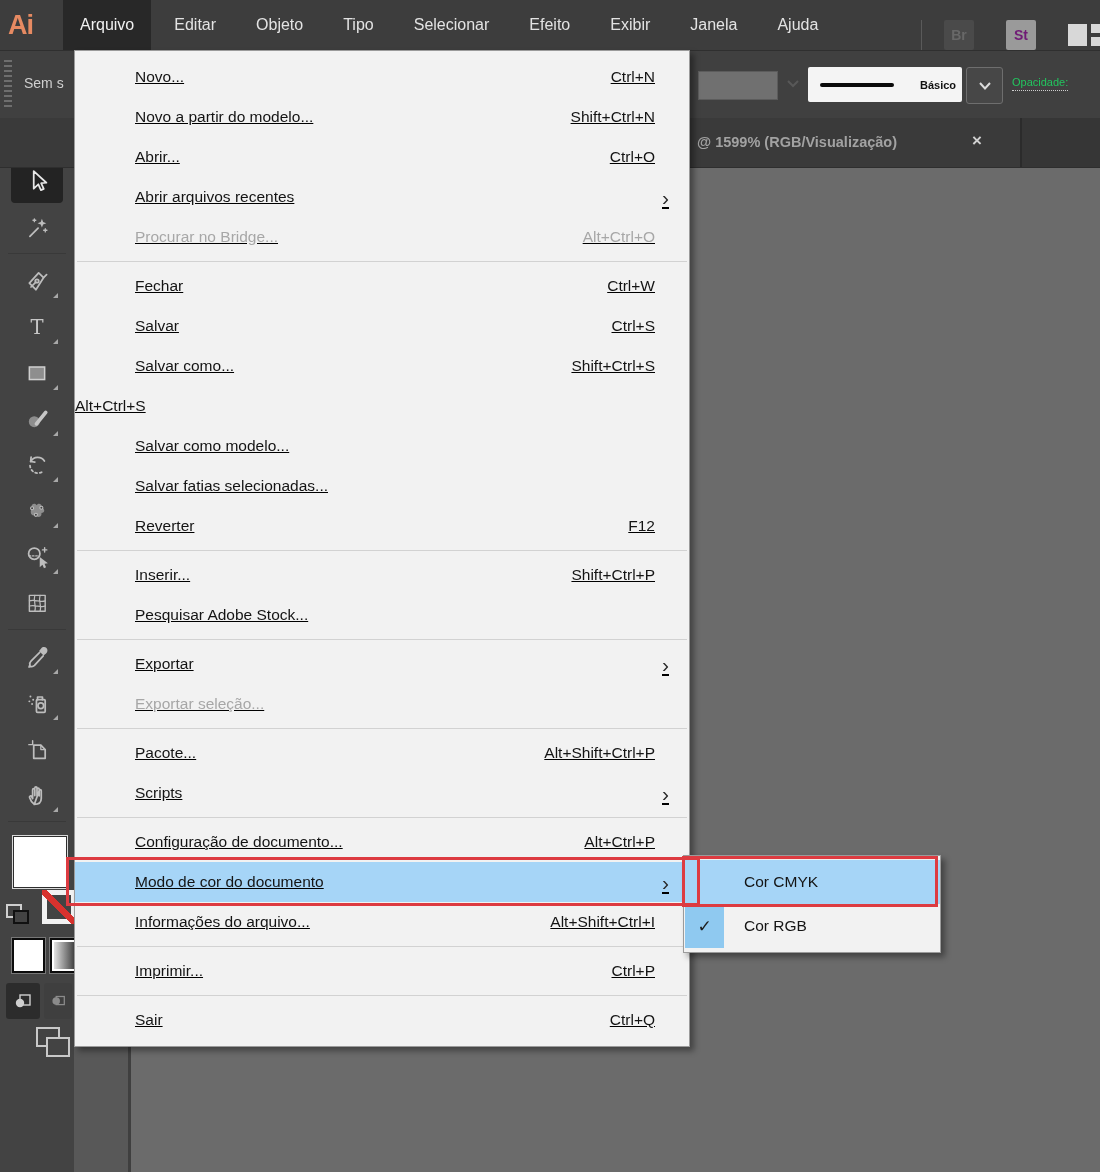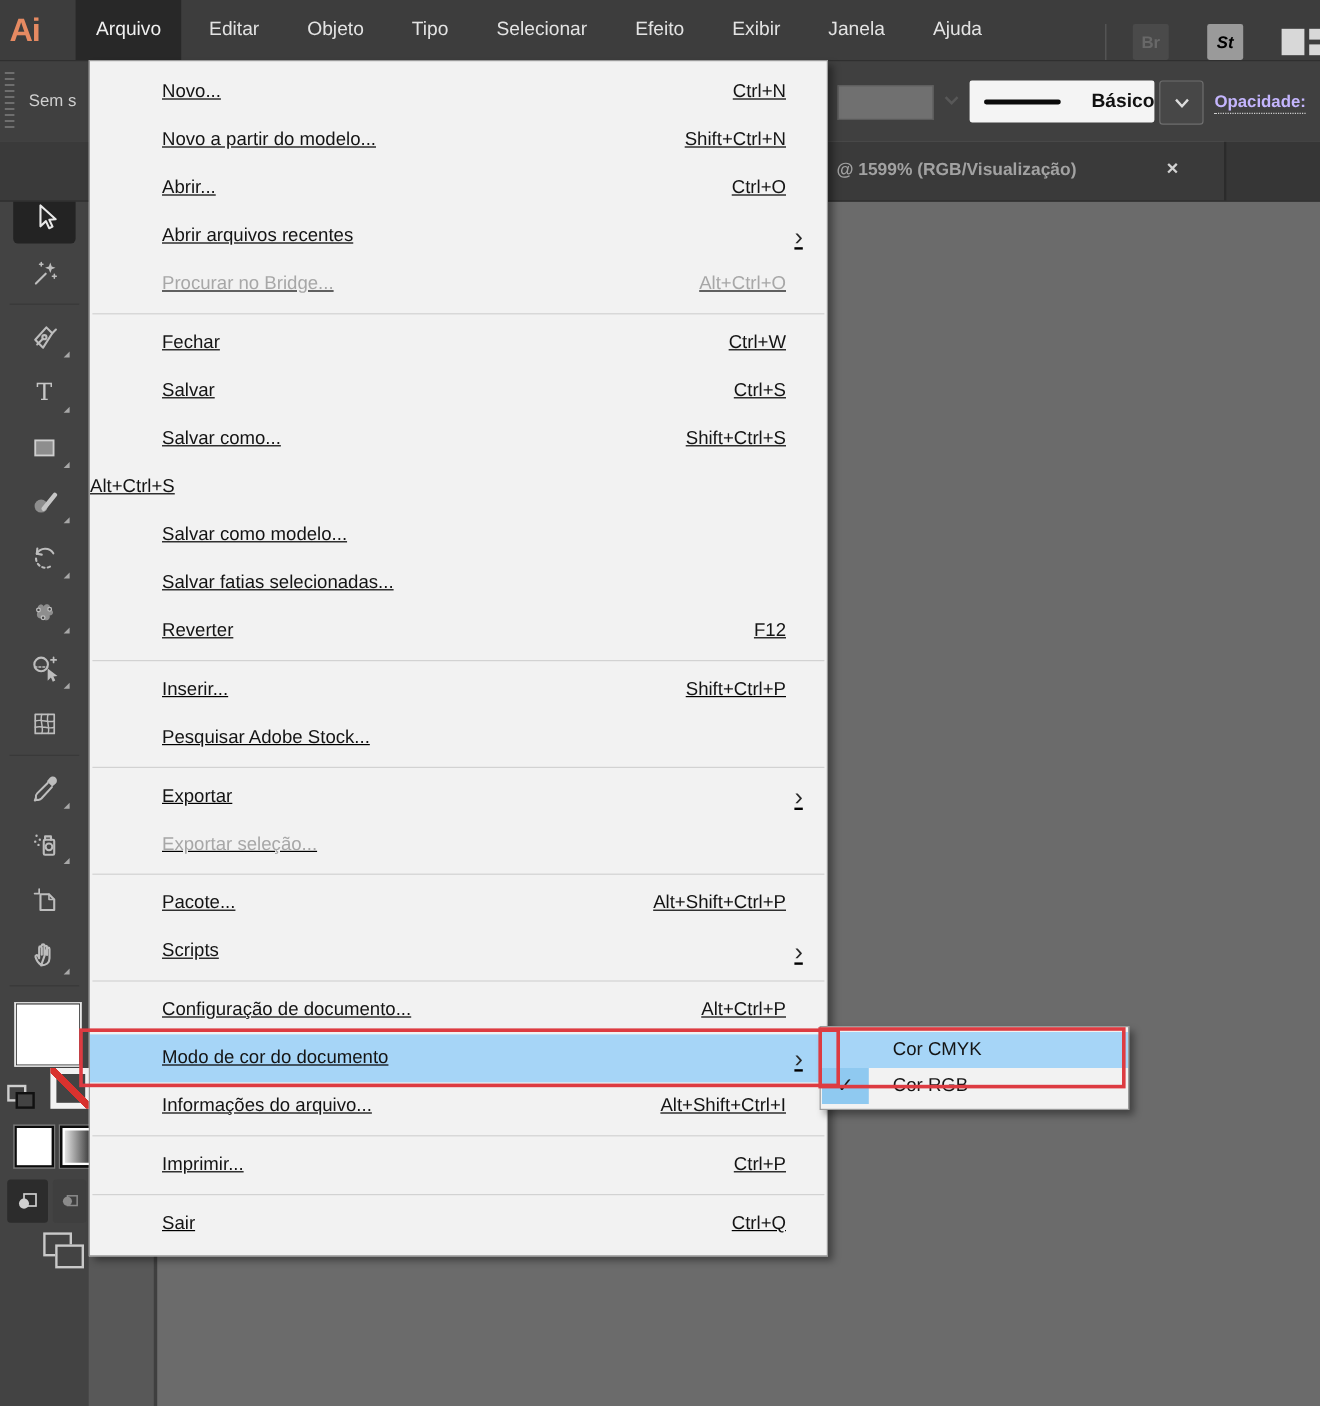--- a/index.html
+++ b/index.html
@@ -13,42 +13,42 @@
     display:flex;align-items:center;z-index:6;}
   .app-logo{width:52px;margin-left:8px;text-align:left;font-size:27px;font-weight:bold;
     color:#e68a62;letter-spacing:-1px;}
   .mb-item{height:50px;line-height:50px;padding:0 17px;margin:0 3px;font-size:16px;color:#e3e3e3;cursor:default;}
   .mb-item.active{background:#282828;color:#f0f0f0;}
   .mb-right{position:absolute;right:0;top:0;height:50px;display:flex;align-items:flex-end;}
   .mb-divider{width:1px;height:30px;background:#5a5a5a;margin-right:22px;}
   .sq-btn{width:30px;height:30px;border-radius:2px;font-size:14px;font-weight:bold;
     display:flex;align-items:center;justify-content:center;margin-right:32px;}
   .sq-btn.dim{background:#4a4a4a;color:#686868;}
-  .sq-btn.lit{background:#9a9a9a;color:#000000;font-style:italic;}
+  .sq-btn.lit{background:#9a9a9a;color:#701a75;}
   .ws-icon{width:46px;height:30px;position:relative;flex:0 0 auto;margin-right:-14px;}
   .ws-icon i{position:absolute;background:#d8d8d8;}
   .ws-icon .a{left:0;top:4px;width:19px;height:22px;}
   .ws-icon .b{left:23px;top:4px;width:18px;height:9px;}
   .ws-icon .c{left:23px;top:17px;width:18px;height:9px;}
   
   .controlbar{position:absolute;left:0;top:50px;width:1100px;height:68px;background:#404040;
     border-top:1px solid #2f2f2f;box-sizing:border-box;z-index:3;}
   .cb-grip{position:absolute;left:4px;top:9px;width:8px;height:48px;
     background:repeating-linear-gradient(180deg,#6e6e6e 0 2px,transparent 2px 5px);}
   .cb-selection{position:absolute;left:24px;top:24px;font-size:14px;color:#cfcfcf;white-space:nowrap;}
   .cb-profile{position:absolute;left:698px;top:20px;width:78px;height:27px;background:#707070;
     border:1px solid #5c5c5c;}
   .cb-chev-dim{position:absolute;left:784px;top:26px;color:#585858;}
   .cb-basic{position:absolute;left:808px;top:16px;width:154px;height:35px;background:#f4f4f4;
     border-radius:2px;display:flex;align-items:center;}
   .cb-basic .stroke-line{width:74px;height:4px;background:#0a0a0a;border-radius:2px;margin-left:12px;}
-  .cb-basic .lbl{font-size:16px;font-weight:bold;color:#111;margin-left:26px;}
+  .cb-basic .lbl{font-size:11px;font-weight:bold;color:#111;margin-left:26px;}
   .cb-basic-chev{position:absolute;left:966px;top:16px;width:35px;height:35px;background:#474747;
     border:1px solid #6e6e6e;border-radius:3px;display:flex;align-items:center;justify-content:center;}
-  .cb-opacity{position:absolute;left:1012px;top:25px;font-size:14px;font-weight:bold;color:#c4b5fd;
+  .cb-opacity{position:absolute;left:1012px;top:25px;font-size:11px;font-weight:normal;color:#22c55e;
     border-bottom:1px dotted #cfcfcf;padding-bottom:2px;white-space:nowrap;}
   
   .tabbar{position:absolute;left:0;top:118px;width:1100px;height:50px;background:#3a3a3a;
     border-bottom:1px solid #2e2e2e;box-sizing:border-box;z-index:3;}
   .tab-title{position:absolute;left:697px;top:16px;font-size:14.5px;font-weight:bold;color:#a2a2a2;white-space:nowrap;}
   .tab-close{position:absolute;left:972px;top:13px;font-size:17px;font-weight:bold;color:#d2d2d2;cursor:default;}
   .tab-divider{position:absolute;left:1020px;top:0;width:2px;height:49px;background:#2b2b2b;}
   .tabbar .right-zone{position:absolute;left:1022px;top:0;width:78px;height:49px;background:#363636;}
   
   .canvas{position:absolute;left:0;top:168px;width:1100px;height:1004px;background:#6b6b6b;z-index:0;}
@@ -93,21 +93,21 @@
   .mrow{height:40px;display:flex;align-items:center;font-size:15.5px;color:#141414;cursor:default;}
   .mrow .mi-label{padding-left:60px;flex:1;white-space:nowrap;}
   .mrow .mi-shortcut{padding-right:34px;white-space:nowrap;}
   .mrow .mi-arrow{padding-right:20px;font-size:21px;line-height:1;color:#2a2a2a;}
   .mrow.disabled{color:#a7a7a7;}
   .mrow.highlighted{background:#a6d5f7;}
   .msep{height:1px;background:#d2d2d2;margin:4px 2px;}
   .submenu-popup{position:absolute;left:683px;top:855px;width:258px;background:#f2f2f2;
     border:1px solid #9b9b9b;box-sizing:border-box;padding:4px 0;z-index:11;
     box-shadow:4px 4px 6px rgba(0,0,0,.38);}
-  .smrow{height:30px;display:flex;align-items:center;font-size:15.5px;color:#141414;position:relative;}
+  .smrow{height:44px;display:flex;align-items:center;font-size:15.5px;color:#141414;position:relative;}
   .smrow .mi-label{padding-left:60px;flex:1;white-space:nowrap;}
   .smrow.highlighted{background:#a6d5f7;}
   .smrow .mi-check{position:absolute;left:1px;top:0;width:39px;height:100%;background:#8fc9f0;
     display:flex;align-items:center;justify-content:center;font-size:17px;color:#1c1c1c;}
   
   .annotation{position:absolute;border:3px solid #dd3b41;box-sizing:border-box;
     pointer-events:none;z-index:20;background:transparent;}
   .annotation.menu-item-box{left:66px;top:857px;width:634px;height:49px;}
   .annotation.submenu-item-box{left:682px;top:856px;width:256px;height:51px;}
   svg{display:block;}

